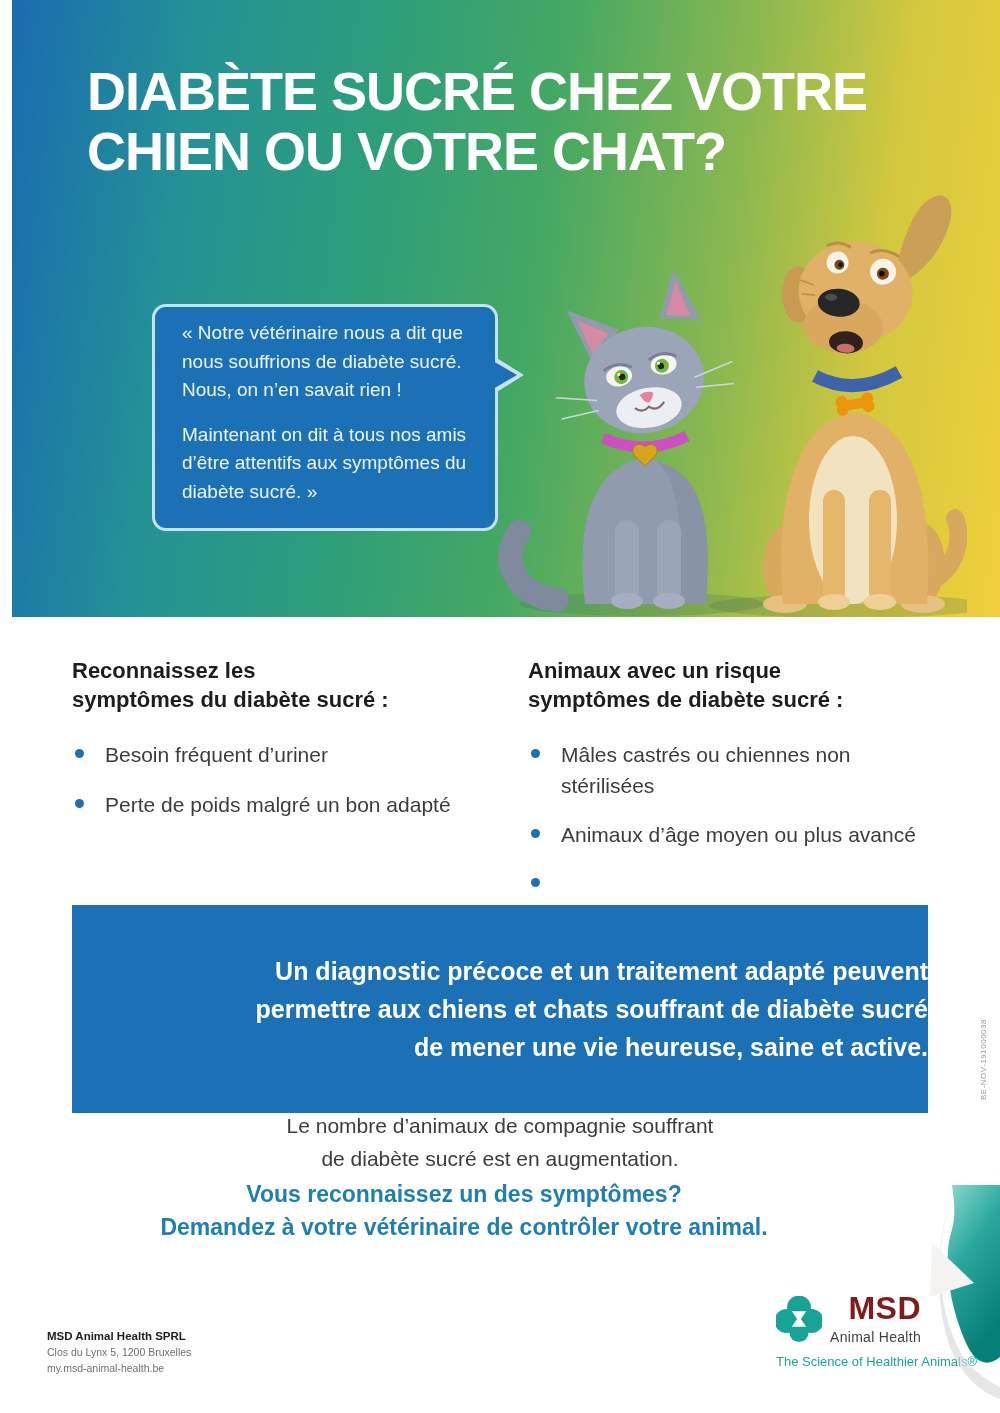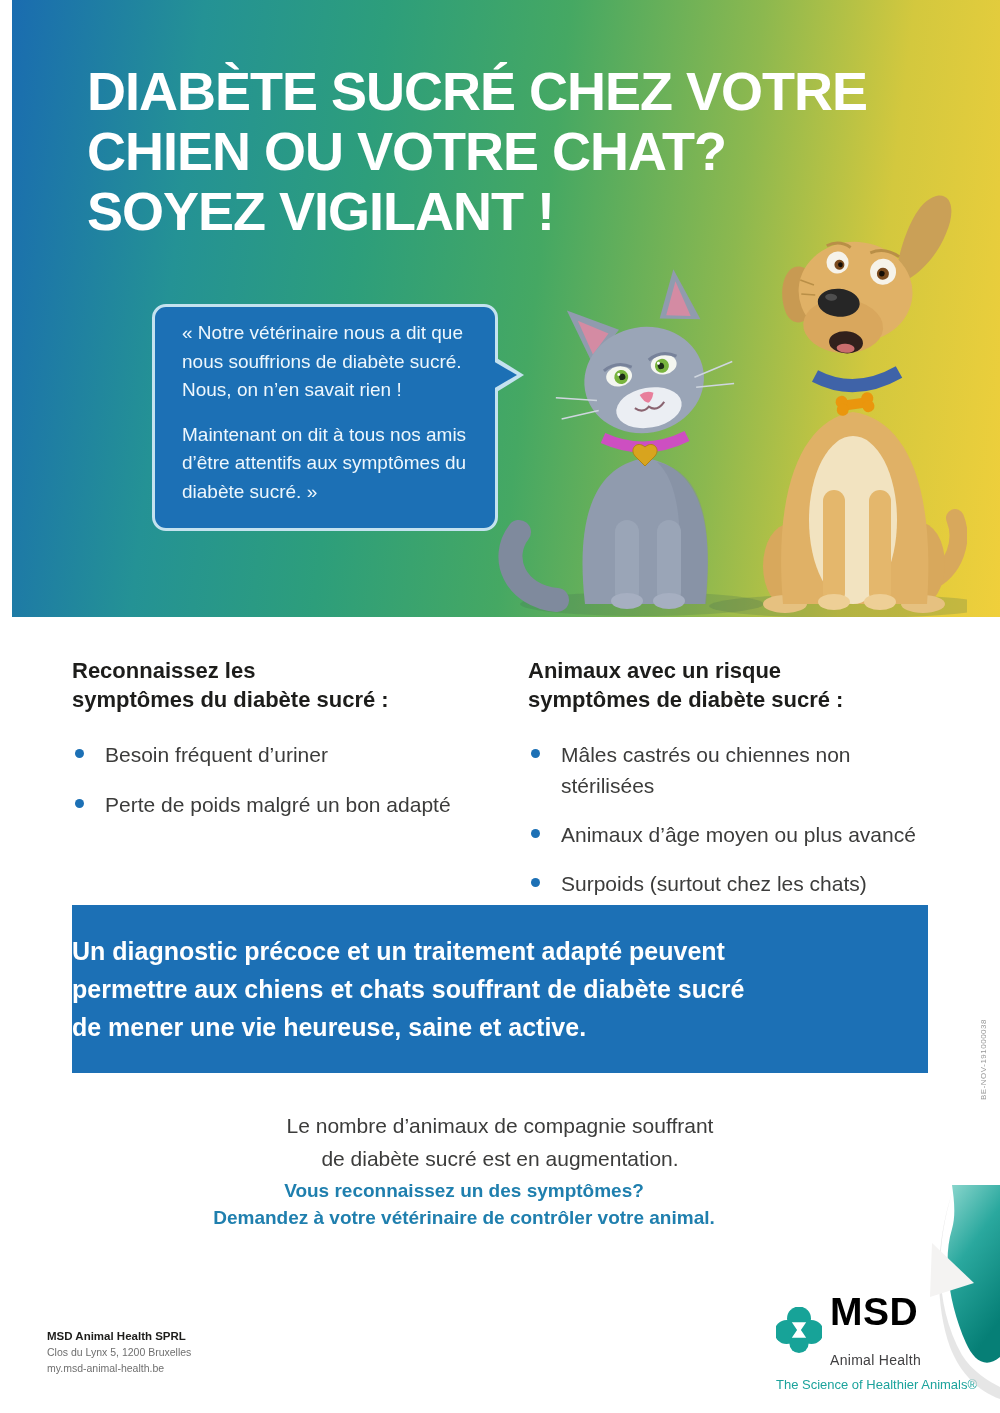--- a/index.html
+++ b/index.html
@@ -50,65 +50,64 @@
   .col h2 span { display:block; }
   .col ul { list-style:none; margin-top:26px; }
   .col li { position:relative; padding-left:33px; margin-bottom:19px; color:#3c3c3b; font-size:21px; line-height:1.45; }
   .dot {
     position:absolute; left:3px; top:9px; width:9px; height:9px;
     border-radius:50%; background:#1c70b5;
   }
 
   
   .banner {
-    position:absolute; left:72px; top:905px; width:856px; height:168px;
+    position:absolute; left:72px; top:905px; width:856px; height:208px;
     background:#1c70b5; color:#ffffff; font-weight:bold; font-size:25px;
-    display:flex; flex-direction:column; justify-content:center; align-items:flex-start;
+    display:flex; flex-direction:column; justify-content:center; align-items:flex-end;
     line-height:1.52; text-align:center;
   }
 
   
   .growth {
     position:absolute; left:0; top:1110px; width:1000px; text-align:center;
     color:#3c3c3b; font-size:21px; line-height:1.55;
   }
   .cta {
     position:absolute; left:0; top:1178px; width:928px; text-align:center;
-    color:#1f7fae; font-size:19px; font-weight:bold; line-height:1.42;
+    color:#1f7fae; font-size:23px; font-weight:bold; line-height:1.42;
   }
 
   .side-code {
     position:absolute; right:12px; top:985px; height:115px;
     writing-mode:vertical-rl; transform:rotate(180deg);
     font-size:8px; letter-spacing:0.5px; color:#989898;
   }
 
   
   .footer-left { position:absolute; left:47px; top:1328px; font-size:10.5px; line-height:1.5; color:#6f6f6f; }
   .footer-left .company { font-weight:bold; color:#1d1d1b; font-size:11.5px; }
 
   .brand { position:absolute; left:776px; top:1292px; width:220px; }
   .brand-row { display:flex; align-items:center; }
   .brand-icon { width:46px; height:46px; margin-right:8px; flex:0 0 auto; }
-  .brand-name { color:#000000; font-size:39px; font-weight:bold; letter-spacing:0.5px; line-height:1; }
-  .brand-division { color:#414042; font-size:14px; margin-top:21px; letter-spacing:0.3px; }
+  .brand-name { color:#7f1d1d; font-size:32px; font-weight:bold; letter-spacing:0.5px; line-height:1;text-align:right; }
+  .brand-division { color:#414042; font-size:14px; margin-top:5px; letter-spacing:0.3px; }
   .brand-tagline { margin-top:9px; color:#1ba39c; font-size:13px; white-space:nowrap; }
 
   .swoosh { position:absolute; right:0; top:1185px; width:78px; height:228px; }
 </style>
 </head>
 <body>
 
 <div class="page">
 
   <div class="hero">
     <div class="headline">
       <div>DIABÈTE SUCRÉ CHEZ VOTRE</div>
       <div>CHIEN OU VOTRE CHAT?</div>
-      <div>SOYEZ VIGILANT !</div>
     </div>
 
     <div class="bubble">
       <div class="bubble-tail-border"></div>
       <div class="bubble-tail-fill"></div>
       <p>« Notre vétérinaire nous a dit que nous souffrions de diabète sucré. Nous, on n’en savait rien !</p>
       <p>Maintenant on dit à tous nos amis d’être attentifs aux symptômes du diabète sucré. »</p>
     </div>
 
     <svg class="animals" viewBox="0 0 470 437" xmlns="http://www.w3.org/2000/svg">
@@ -203,21 +202,21 @@
   </div>
 
   <div class="col col-right">
     <h2>
       <span>Animaux avec un risque</span>
       <span>symptômes de diabète sucré :</span>
     </h2>
     <ul>
       <li><span class="dot"></span><span>Mâles castrés ou chiennes non stérilisées</span></li>
       <li><span class="dot"></span><span>Animaux d’âge moyen ou plus avancé</span></li>
-      <li><span class="dot"></span><span>Surpoids (surtout chez les chats)</span></li>
+      <li><span class="dot"></span></li>
     </ul>
   </div>
 
   <div class="banner">
     <div>Un diagnostic précoce et un traitement adapté peuvent</div>
     <div>permettre aux chiens et chats souffrant de diabète sucré</div>
     <div>de mener une vie heureuse, saine et active.</div>
   </div>
 
   <div class="growth">

